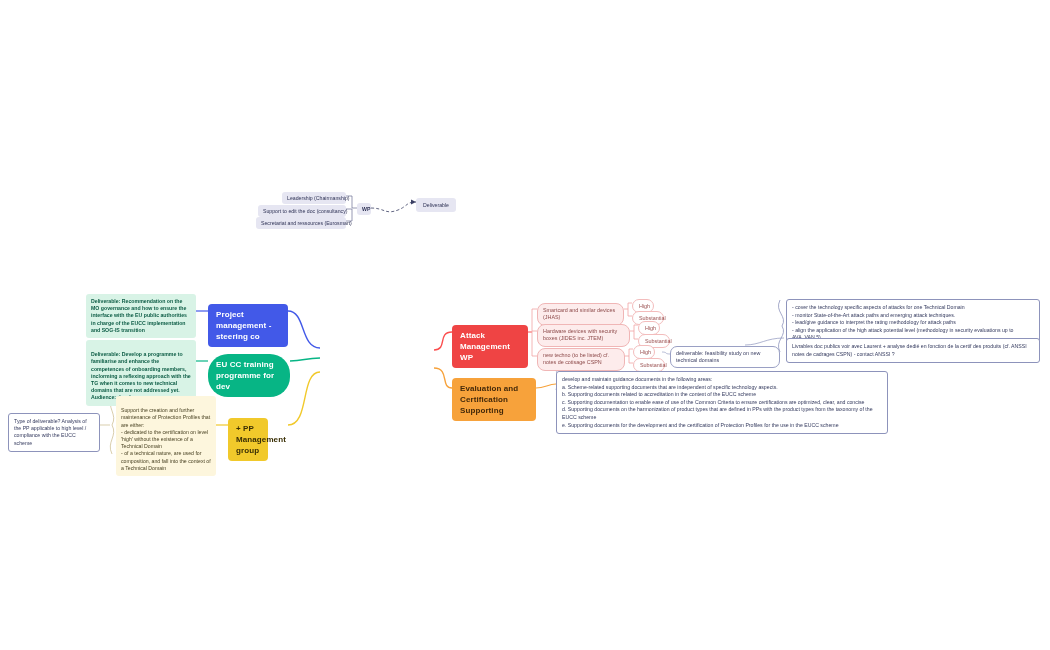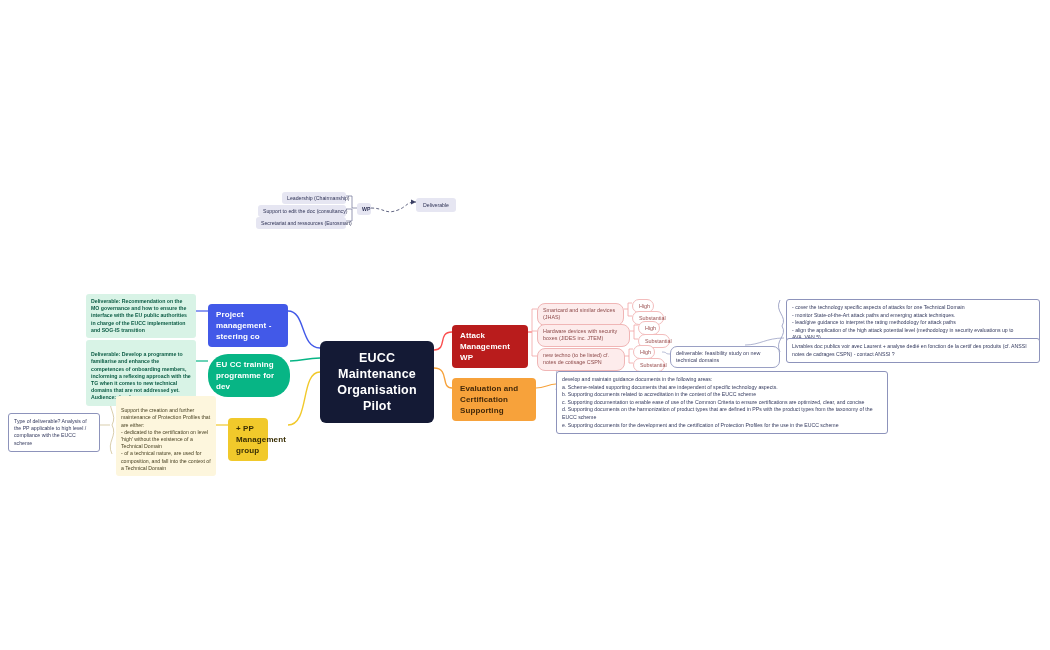--- a/index.html
+++ b/index.html
@@ -20,21 +20,21 @@
   }
 
   
   .pill{
     border-radius:4px;font-size:8px;font-weight:bold;color:#ffffff;
     padding:5px 8px;line-height:11px;letter-spacing:.1px;
   }
   .pill.blue{background:#4259e8;}
   .pill.teal{background:#07b585;}
   .pill.yellow{background:#f1c92b;color:#3a2f05;}
-  .pill.red{background:#b91c1c;}
+  .pill.red{background:#ef4444;}
   .pill.orange{background:#f7a23b;color:#43290a;}
 
   
   .sub{
     border:1px solid #f0b6b6;background:#fdecec;color:#8d4a4a;
     border-radius:8px;font-size:5.4px;line-height:7.4px;
     padding:3px 5px;
   }
   .level{
     border:1px solid #f3bcbc;background:#ffffff;color:#9a5050;
@@ -127,23 +127,20 @@
   <div class="node topbox" style="left:256px;top:217px;width:90px;">
     <span>Secretariat and ressources (Eurosmart)</span>
   </div>
   <div class="node wp" style="left:357px;top:203px;width:14px;">
     <span>WP</span>
   </div>
   <div class="node deliv" style="left:416px;top:198px;">
     <span>Deliverable</span>
   </div>
 
-  <div class="node central" style="left:320px;top:341px;width:114px;">
-    <span>EUCC Maintenance Organisation Pilot</span>
-  </div>
 
   <div class="node pill blue" style="left:208px;top:304px;width:80px;">
     <span>Project management - steering co</span>
   </div>
   <div class="node pill teal" style="left:208px;top:354px;width:82px;border-radius:20px;">
     <span>EU CC training programme for dev</span>
   </div>
   <div class="node pill yellow" style="left:228px;top:418px;width:40px;">
     <span>+ PP Management group</span>
   </div>

